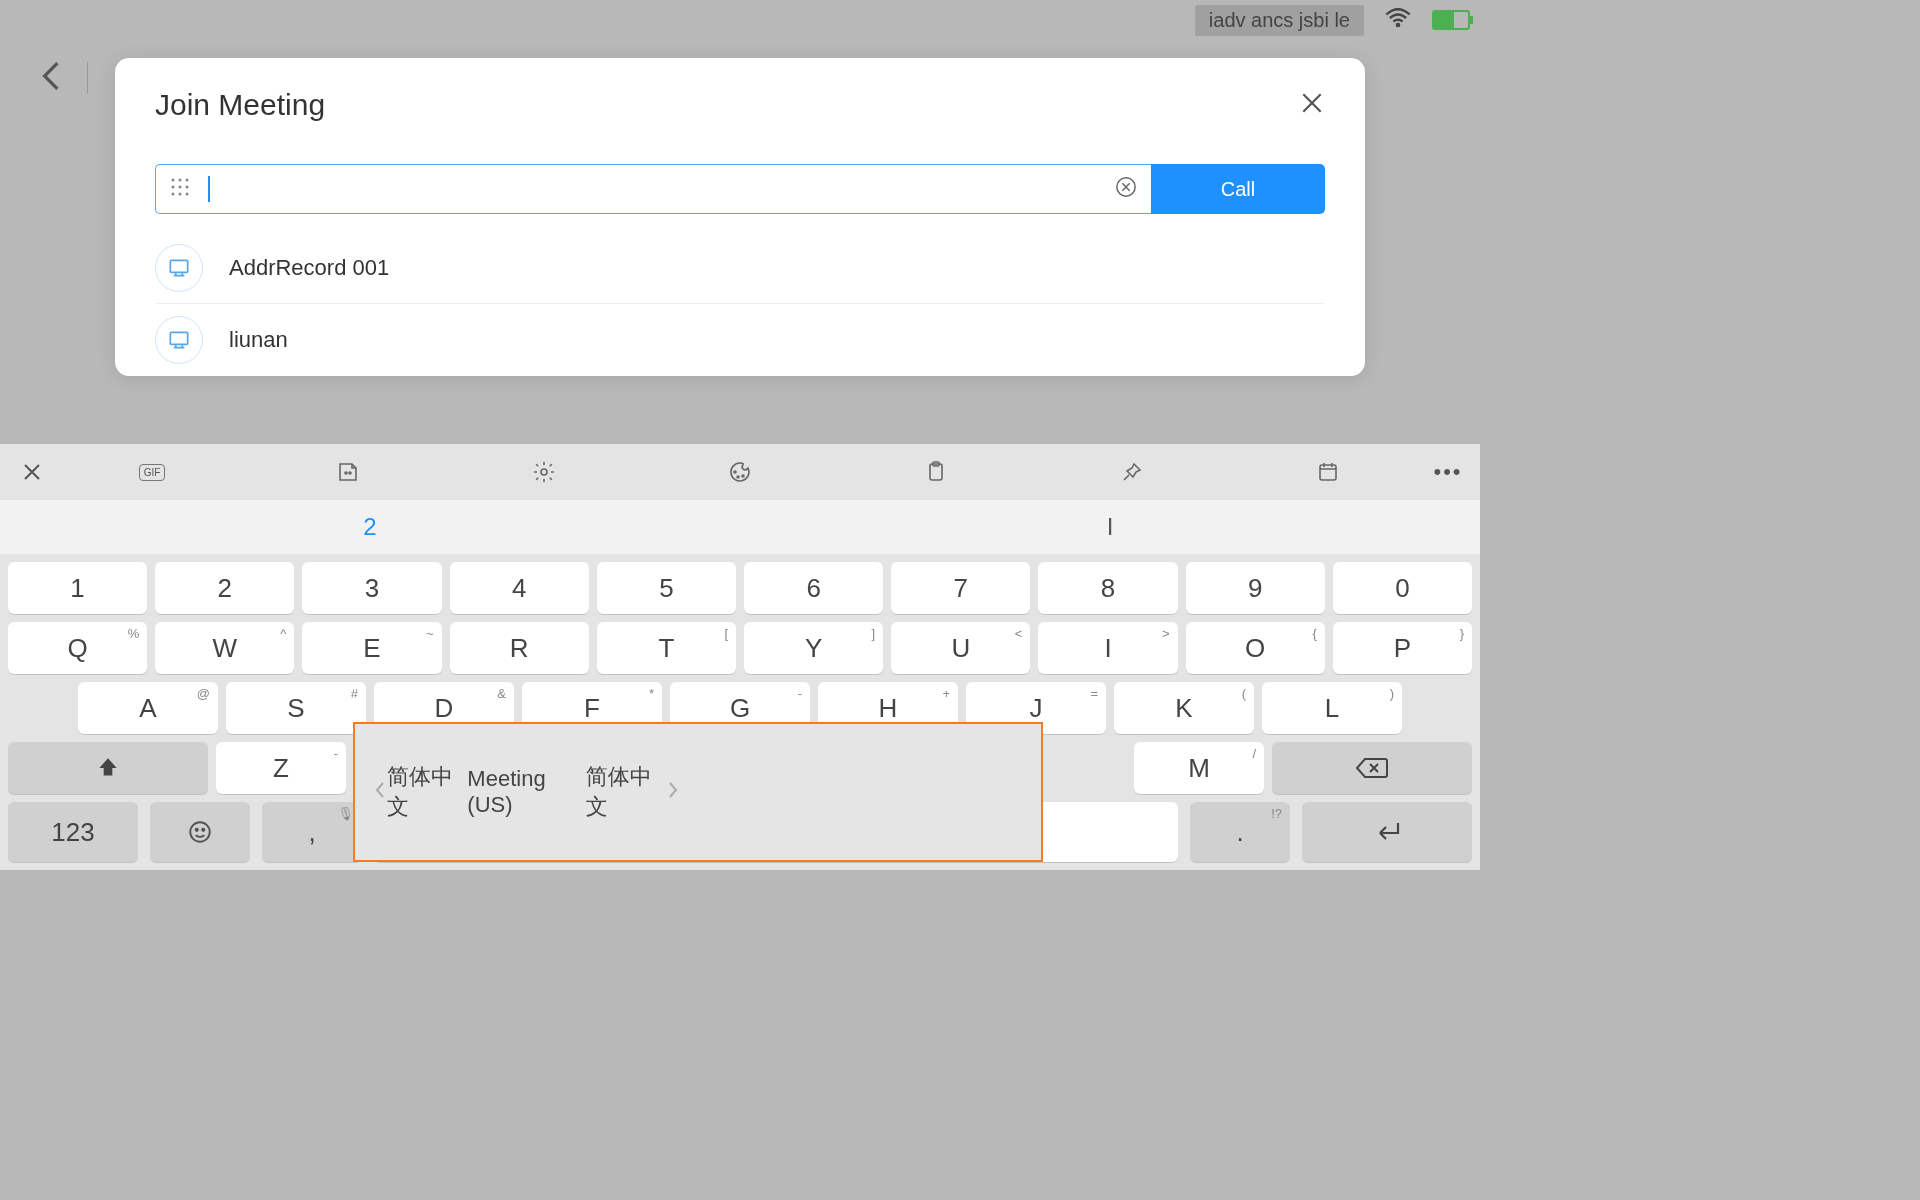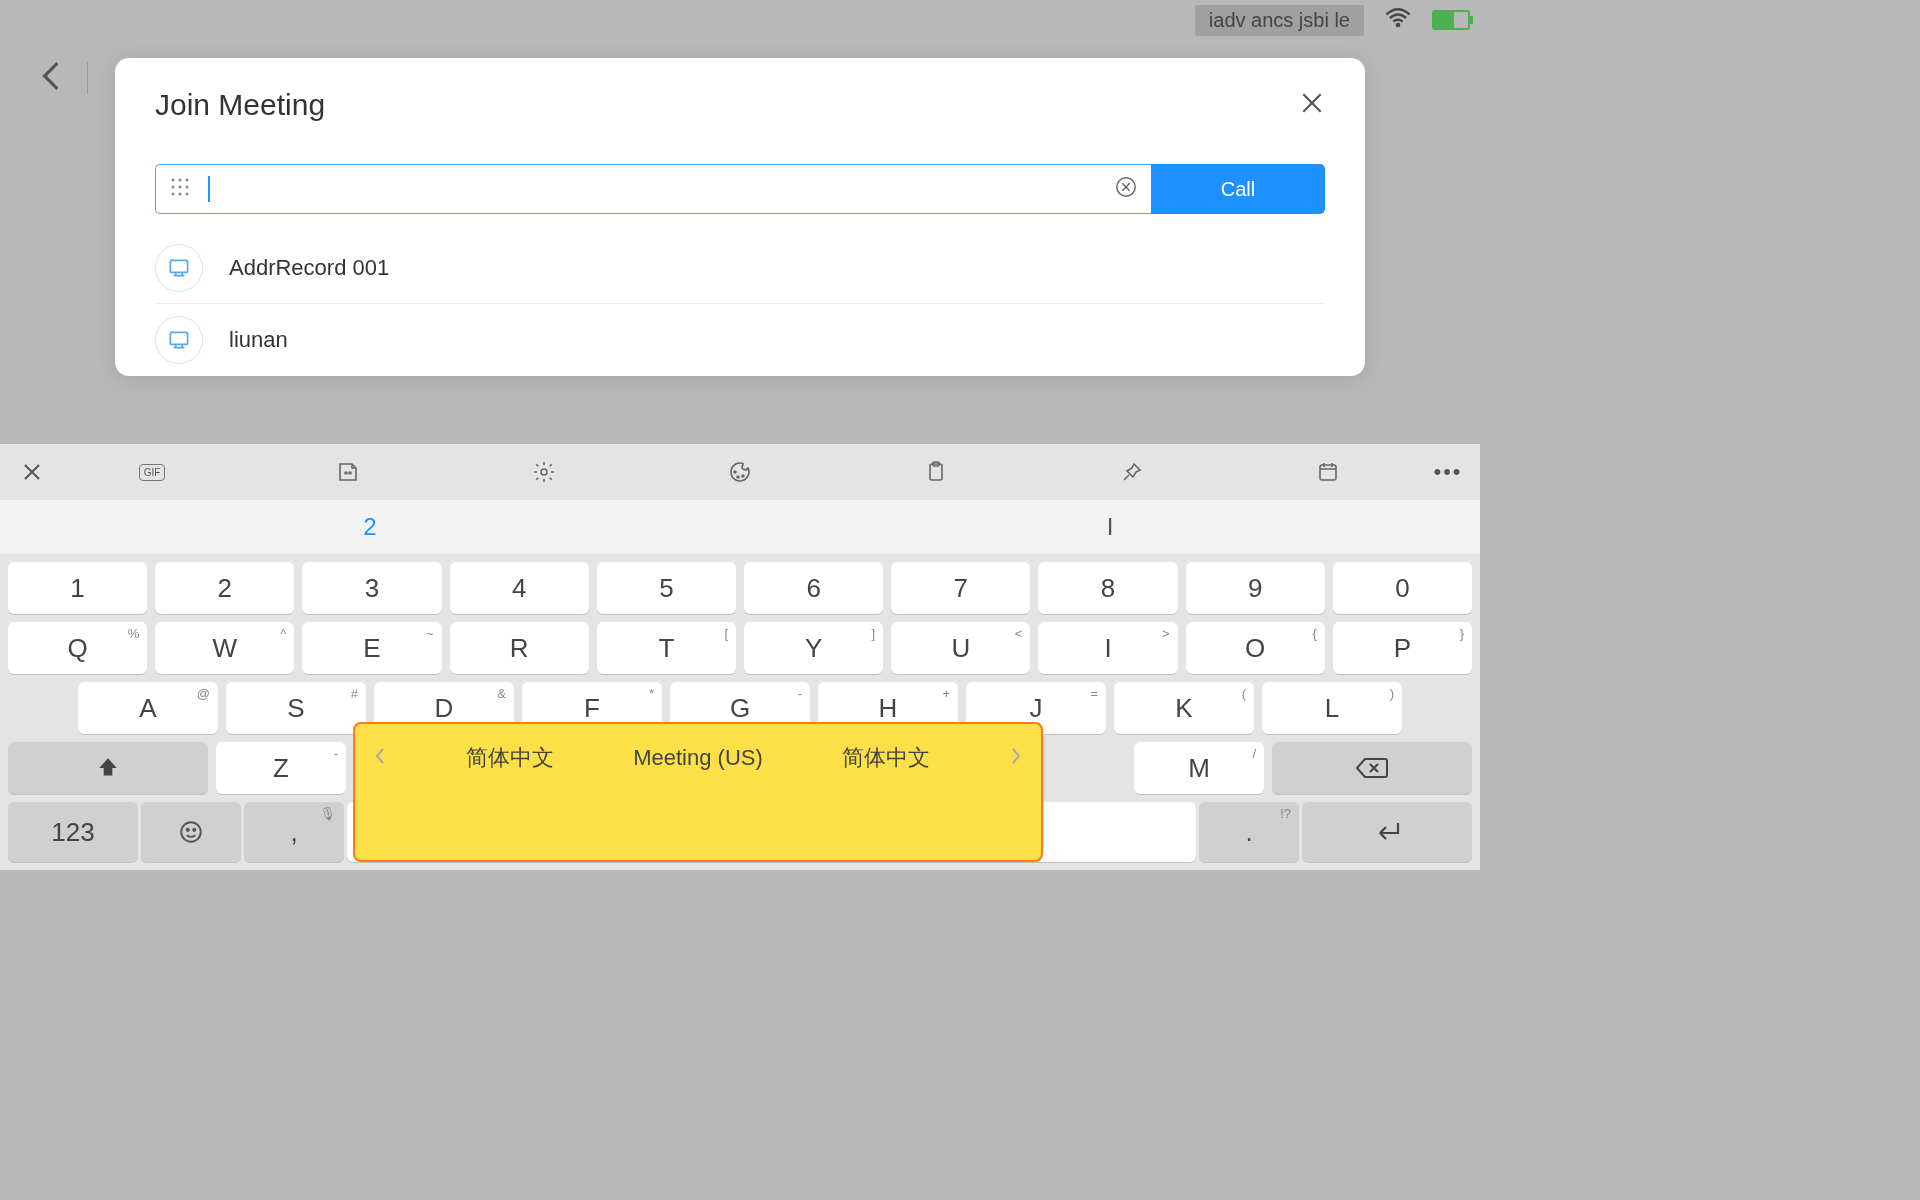--- a/index.html
+++ b/index.html
@@ -61,27 +61,27 @@
 .key .sup { position: absolute; top: 4px; right: 8px; font-size: 13px; color: #888; }
 .key.shift svg { width: 26px; height: 26px; }
 .key.backspace svg { width: 34px; height: 22px; }
 .key.enter svg { width: 34px; height: 26px; }
 .key.emoji svg { width: 26px; height: 26px; }
 
 .key-row.r2 { padding: 0 0; }
 .key-row.r3 { padding: 0 70px; }
 
 
-.lang-popup { position: absolute; left: 353px; bottom: 8px; width: 690px; height: 140px; background: #fde047; border: 2.5px solid #ff7a1a; border-radius: 8px; display: flex; flex-direction: column; }
+.lang-popup { position: absolute; left: 353px; bottom: 8px; width: 690px; height: 140px; background: #e5e5e5; border: 2.5px solid #ff7a1a; border-radius: 0; display: flex; flex-direction: row; }
 .lang-row { flex: 1; display: flex; align-items: center; justify-content: space-between; padding: 0 18px; }
 .lang-chev svg { width: 14px; height: 20px; }
 .lang-item { font-size: 22px; color: #444; }
 .lang-item.center { font-weight: 400; }
 
-.row5 { display: flex; gap: 3px; }
+.row5 { display: flex; gap: 12px; }
 .row5 .key { height: 60px; }
 .k-123 { flex: 0 0 130px; }
 .k-emoji { flex: 0 0 100px; }
 .k-comma { flex: 0 0 100px; }
 .k-space { flex: 1; }
 .k-dot { flex: 0 0 100px; }
 .k-enter { flex: 0 0 170px; }
 .row4 { display: flex; gap: 8px; margin-bottom: 8px; }
 .k-shift { flex: 0 0 200px; }
 .k-z { flex: 0 0 130px; }

